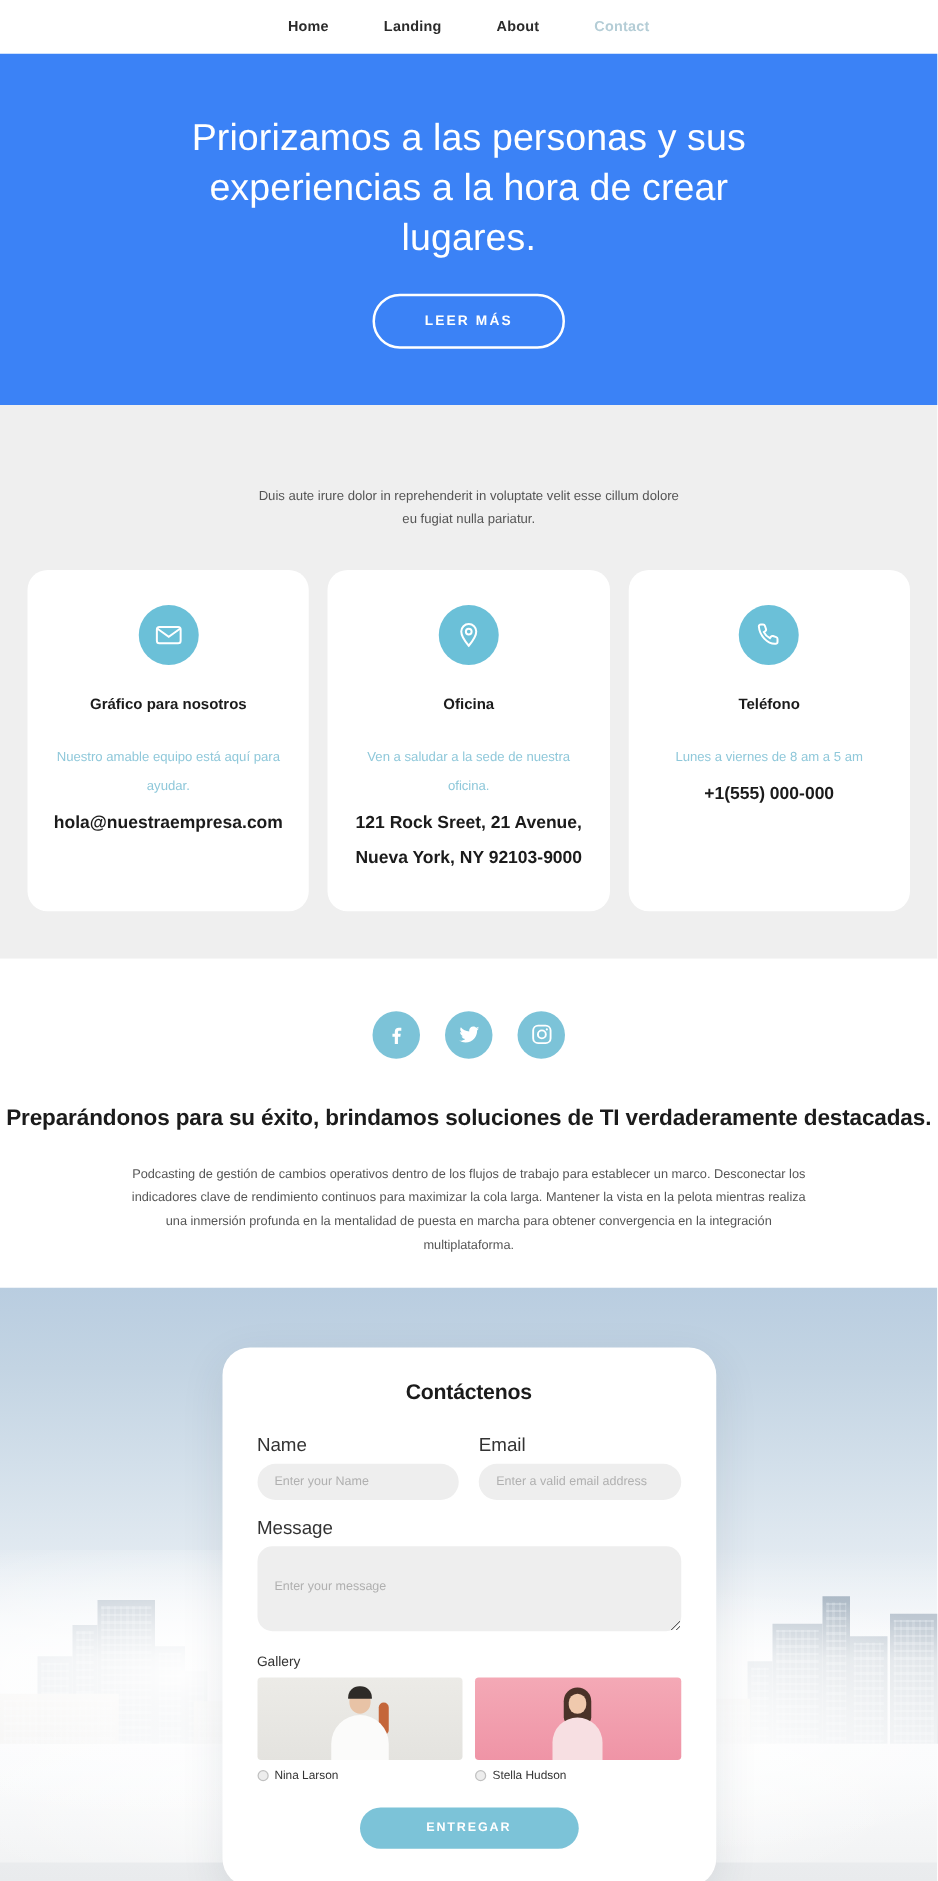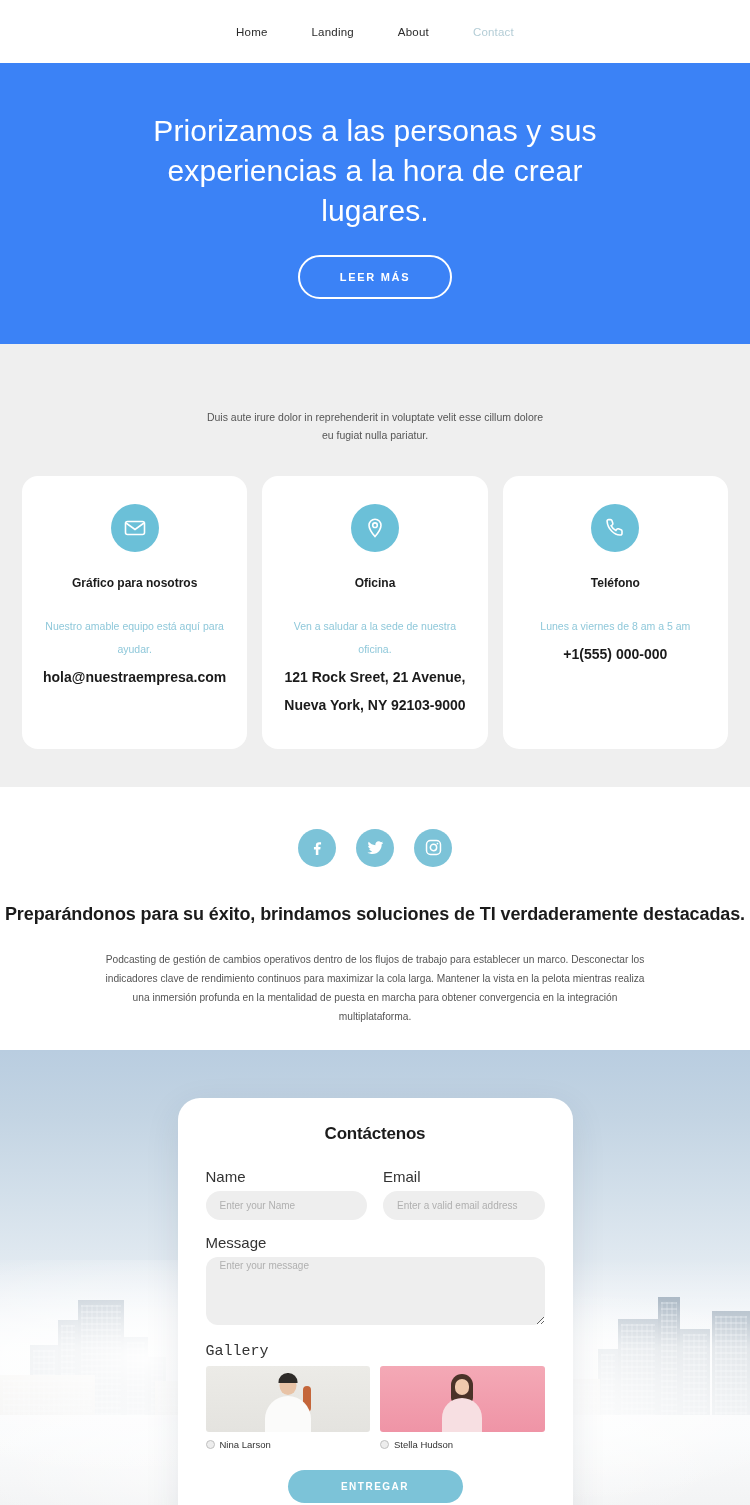--- a/index.html
+++ b/index.html
@@ -6,26 +6,27 @@
   html, body {
     width: 750px;
     background: #ffffff;
     font-family: "Liberation Sans", sans-serif;
     -webkit-font-smoothing: antialiased;
   }
   body { width: 750px; overflow-x: hidden; }
 
   
   .navbar {
-    height: 63px;
+    height: 43px;
     background: #ffffff;
     display: flex;
     align-items: center;
     justify-content: center;
     gap: 0;
+    font-weight: bold;
   }
   .nav-link {
     font-size: 11.5px;
     color: #2b2b2b;
     text-decoration: none;
     padding: 0 22px;
     letter-spacing: 0.2px;
     cursor: pointer;
   }
   .nav-link.active { color: #b4cdd6; }
@@ -257,29 +258,28 @@
     font-size: 10px;
     color: #333;
     font-family: "Liberation Sans", sans-serif;
     outline: none;
   }
   .field input::placeholder, .field textarea::placeholder { color: #b0b0b0; }
   .field textarea {
     border-radius: 12px;
     height: 68px;
     resize: vertical;
-    padding: 1px 14px;
+    padding: 25px 14px;
     line-height: 1.5;
   }
   .gallery-label {
-    font-size: 15px;
+    font-size: 11px;
     color: #333;
     display: block;
     margin-bottom: 6px;
-    font-family: Liberation Mono, monospace;
   }
   .gallery { display: flex; gap: 10px; }
   .g-item { flex: 1 1 0; }
   .g-photo {
     width: 100%;
     height: 66px;
     border-radius: 3px;
     position: relative;
     overflow: hidden;
   }

